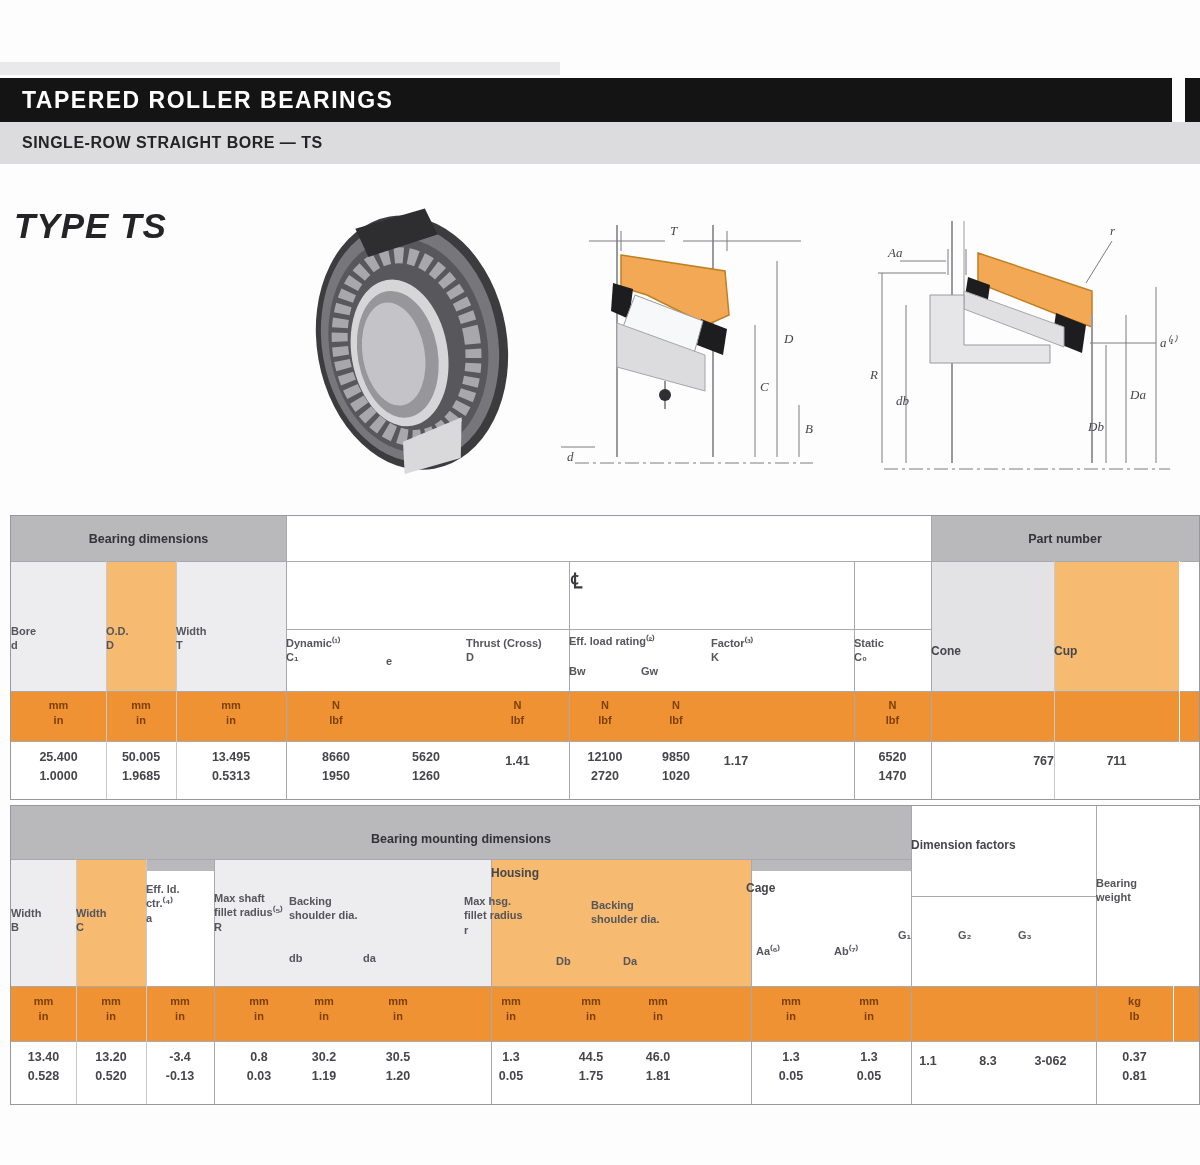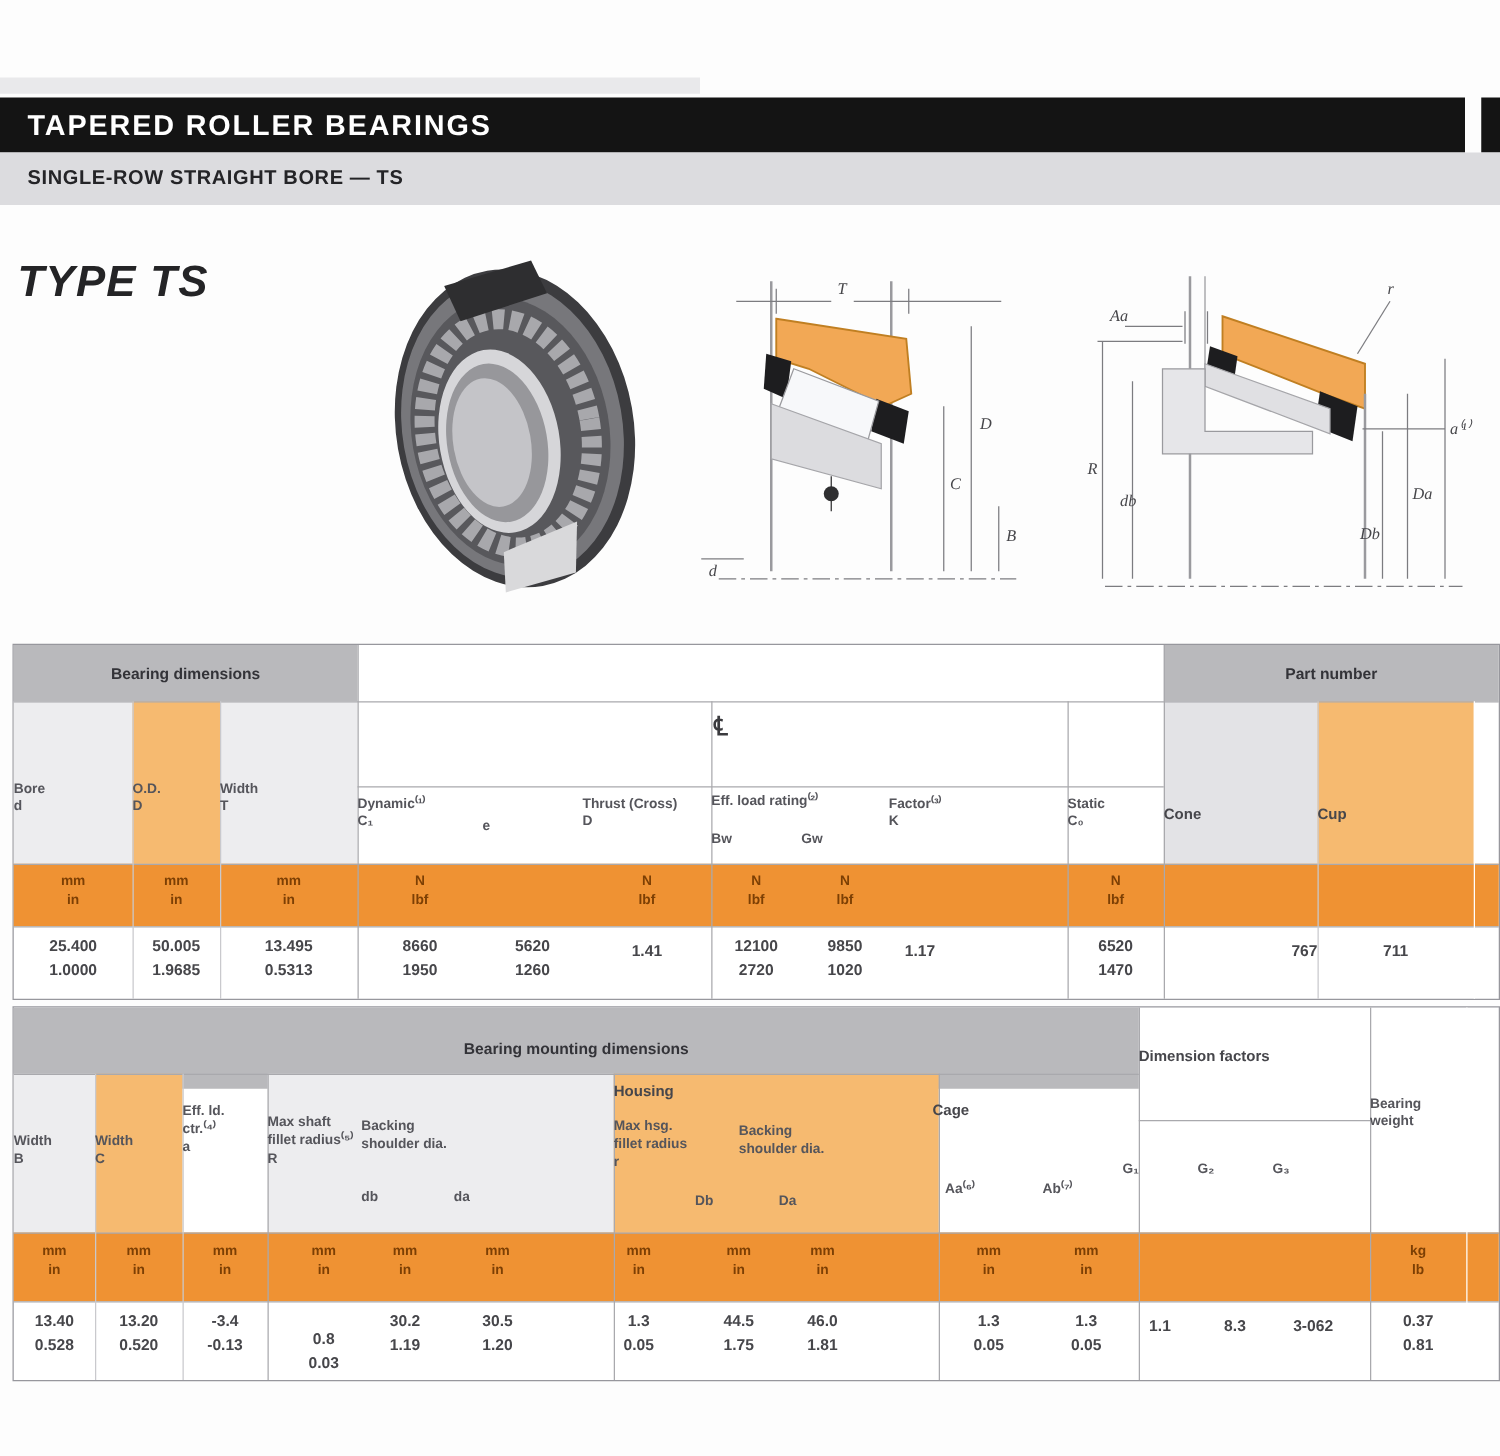--- a/index.html
+++ b/index.html
@@ -245,21 +245,21 @@
 ctr.⁽⁴⁾
 a</div>
     <div class="hc" style="left:203px;top:85px;width:127px;">Max shaft
 fillet radius⁽⁵⁾
 R</div>
     <div class="hc" style="left:278px;top:88px;width:144px;">Backing
 shoulder dia.</div>
     <div class="hc" style="left:278px;top:145px;width:70px;">db</div>
     <div class="hc" style="left:352px;top:145px;width:70px;">da</div>
     <div class="hc hc-lg" style="left:480px;top:60px;width:260px;">Housing</div>
-    <div class="hc" style="left:480px;top:88px;width:100px;">Max hsg.
+    <div class="hc" style="left:453px;top:88px;width:100px;">Max hsg.
 fillet radius
 r</div>
     <div class="hc" style="left:580px;top:92px;width:160px;">Backing
 shoulder dia.</div>
     <div class="hc" style="left:545px;top:148px;width:70px;">Db</div>
     <div class="hc" style="left:612px;top:148px;width:70px;">Da</div>
     <div class="hc hc-lg" style="left:700px;top:75px;width:160px;margin-left:35px;">Cage</div>
     <div class="hc" style="left:745px;top:138px;width:70px;">Aa⁽⁶⁾</div>
     <div class="hc" style="left:823px;top:138px;width:70px;">Ab⁽⁷⁾</div>
     <div class="hc hc-lg" style="left:900px;top:32px;width:185px;">Dimension factors</div>
@@ -293,21 +293,21 @@
 in</div>
     <div class="uc" style="left:1085px;top:188px;width:77px;">kg
 lb</div>
 
     <div class="dc" style="left:0;top:242px;width:65px;">13.40
 0.528</div>
     <div class="dc" style="left:65px;top:242px;width:70px;">13.20
 0.520</div>
     <div class="dc" style="left:135px;top:242px;width:68px;">-3.4
 -0.13</div>
-    <div class="dc" style="left:203px;top:256px;width:90px;">0.8
+    <div class="dc" style="left:203px;top:242px;width:90px;">0.8
 0.03</div>
     <div class="dc" style="left:278px;top:242px;width:70px;">30.2
 1.19</div>
     <div class="dc" style="left:352px;top:242px;width:70px;">30.5
 1.20</div>
     <div class="dc" style="left:465px;top:242px;width:70px;">1.3
 0.05</div>
     <div class="dc" style="left:545px;top:242px;width:70px;">44.5
 1.75</div>
     <div class="dc" style="left:612px;top:242px;width:70px;">46.0

